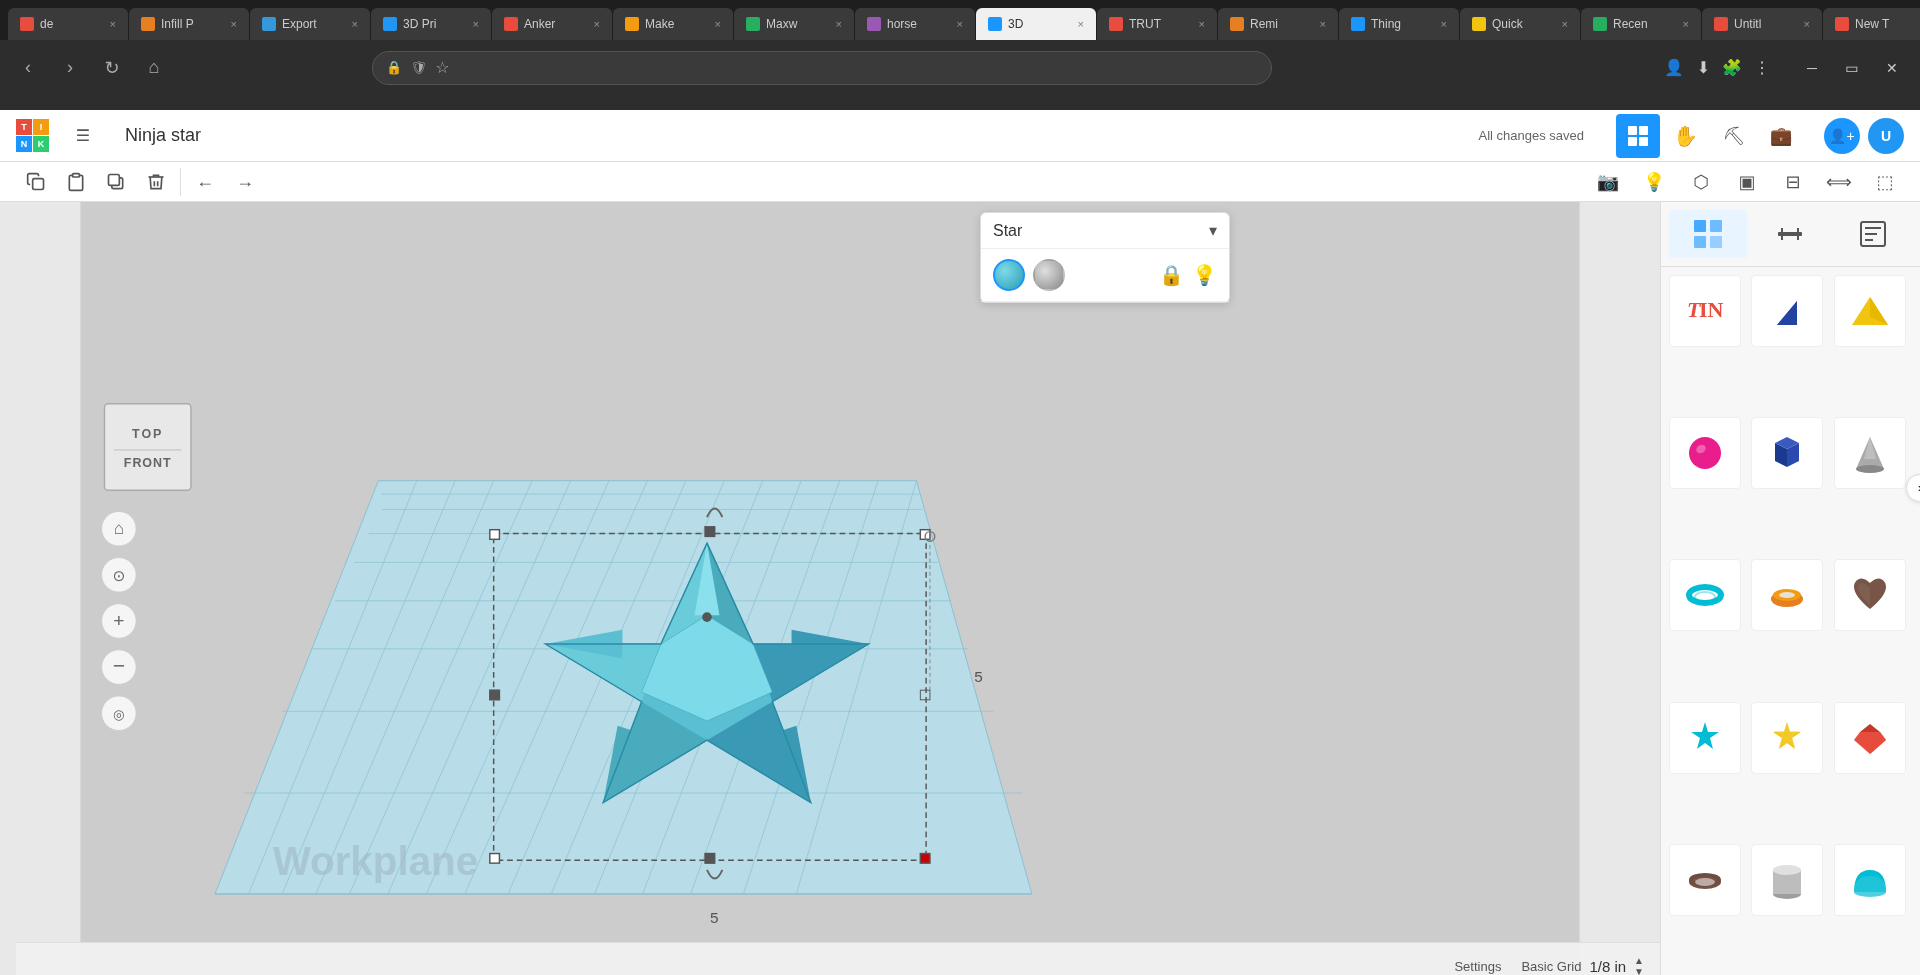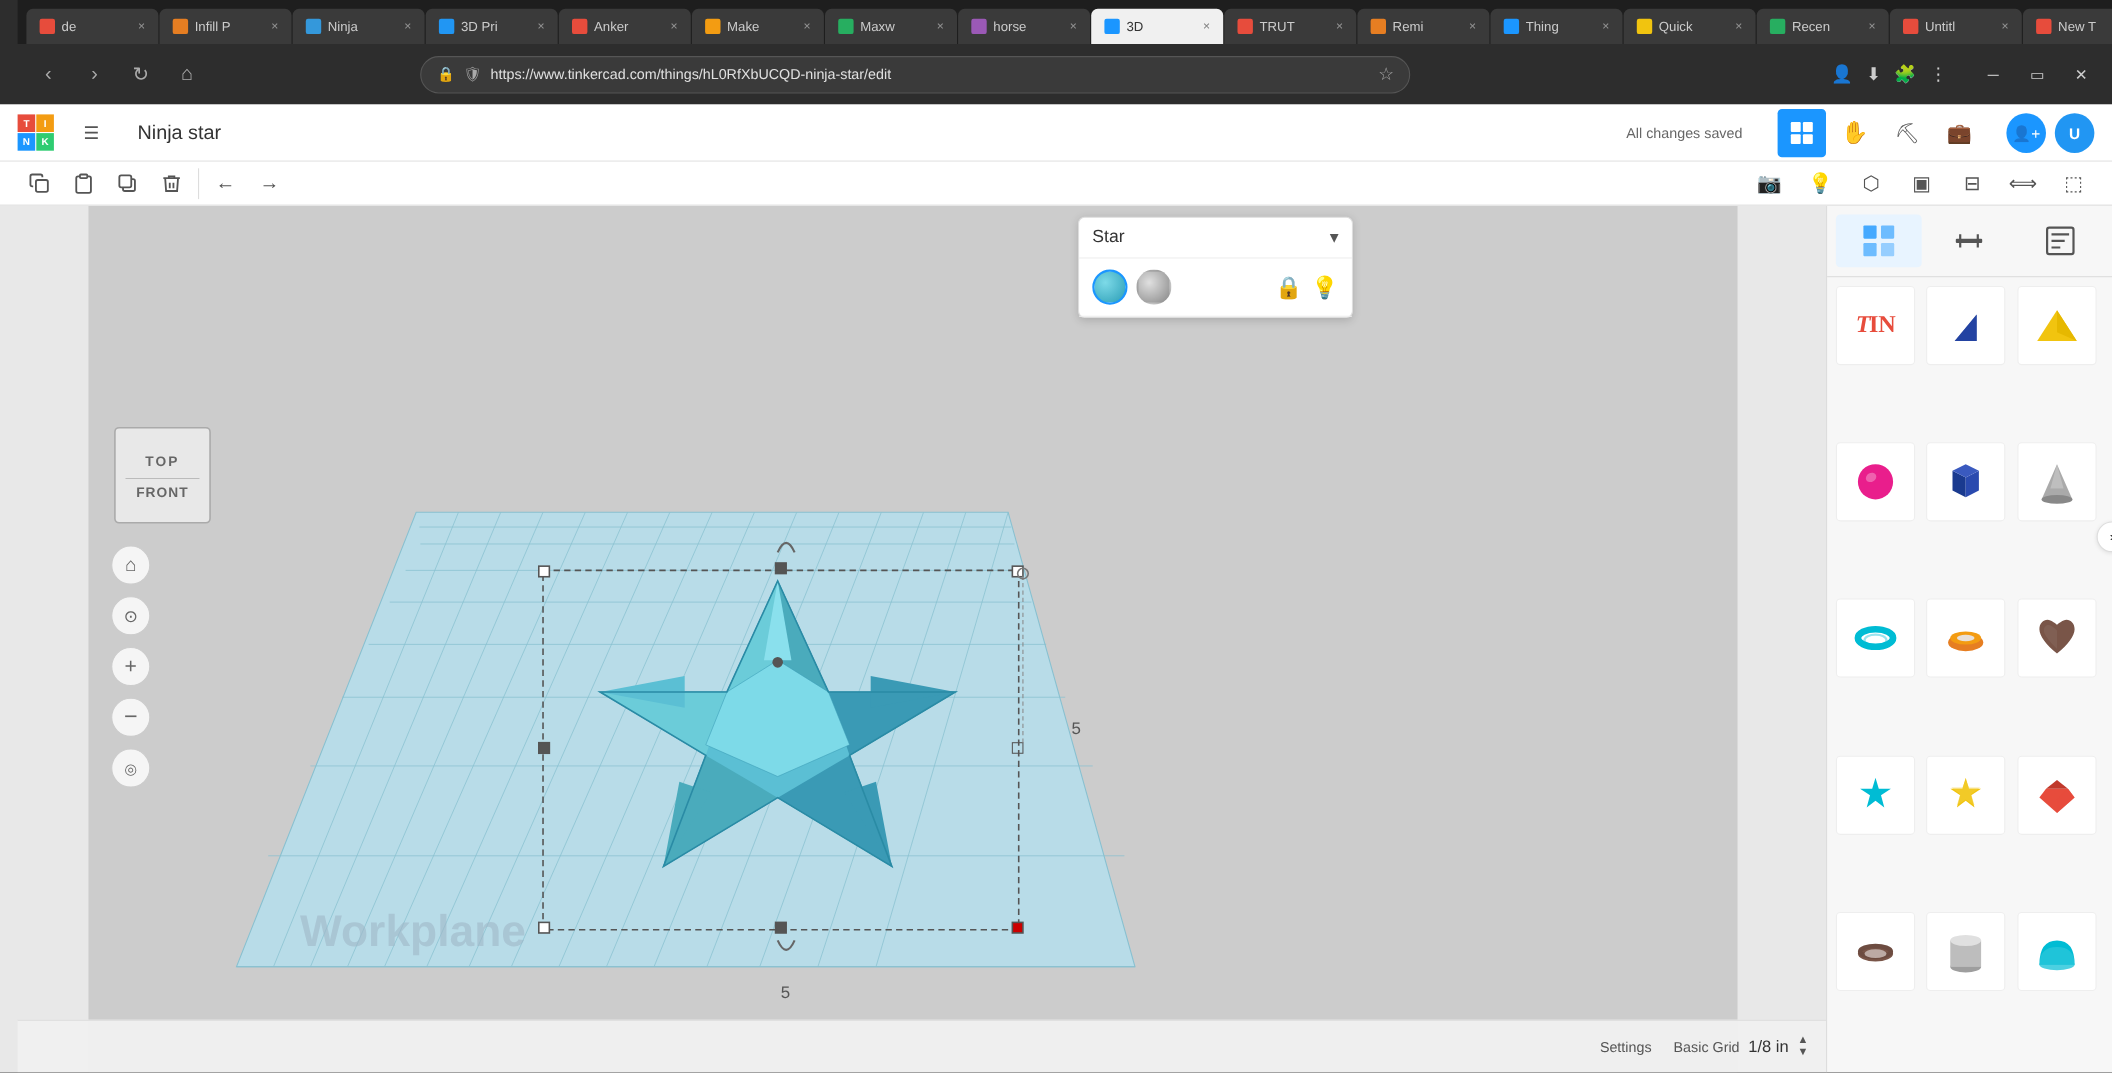--- a/index.html
+++ b/index.html
@@ -1,19 +1,19 @@
 <!DOCTYPE html>
 <html><head>
   <meta charset="utf-8">
   <style>
     * { box-sizing: border-box; margin: 0; padding: 0; }
     body { font-family: Arial, sans-serif; background: #1a1a1a; width: 1920px; height: 975px; overflow: hidden; }
 
     
-    .browser-chrome { background: #2d2d2d; height: 95px; padding-left: 16px; }
+    .browser-chrome { background: #2d2d2d; height: 110px; }
     .tab-bar { background: #1e1e1e; height: 40px; display: flex; align-items: flex-end; padding: 0 8px; gap: 1px; }
     .tab { background: #3a3a3a; color: #ccc; font-size: 12px; padding: 6px 12px; border-radius: 6px 6px 0 0; display: flex; align-items: center; gap: 6px; height: 32px; min-width: 120px; max-width: 160px; cursor: pointer; }
     .tab.active { background: #f0f0f0; color: #333; }
     .tab-favicon { width: 14px; height: 14px; border-radius: 2px; flex-shrink: 0; }
     .tab-label { flex: 1; overflow: hidden; text-overflow: ellipsis; white-space: nowrap; font-size: 12px; }
     .tab-close { font-size: 11px; opacity: 0.6; cursor: pointer; flex-shrink: 0; }
     .browser-controls { background: #2d2d2d; height: 55px; display: flex; align-items: center; padding: 0 12px; gap: 10px; }
     .nav-btn { background: none; border: none; color: #aaa; font-size: 18px; cursor: pointer; width: 32px; height: 32px; border-radius: 50%; display: flex; align-items: center; justify-content: center; }
     .address-bar { flex: 1; background: #3a3a3a; border: 1px solid #555; border-radius: 20px; height: 34px; display: flex; align-items: center; padding: 0 14px; gap: 8px; max-width: 900px; margin: 0 auto; }
     .address-bar-icon { color: #aaa; font-size: 13px; }
@@ -97,21 +97,21 @@
       <span class="tab-label">de</span>
       <span class="tab-close">×</span>
     </div>
     <div class="tab">
       <div class="tab-favicon" style="background:#e67e22;"></div>
       <span class="tab-label">Infill P</span>
       <span class="tab-close">×</span>
     </div>
     <div class="tab">
       <div class="tab-favicon" style="background:#3498db;"></div>
-      <span class="tab-label">Ninja</span>
+      <span class="tab-label">Export</span>
       <span class="tab-close">×</span>
     </div>
     <div class="tab">
       <div class="tab-favicon" style="background:#2196F3;"></div>
       <span class="tab-label">3D Pri</span>
       <span class="tab-close">×</span>
     </div>
     <div class="tab">
       <div class="tab-favicon" style="background:#e74c3c;"></div>
       <span class="tab-label">Anker</span>
@@ -175,21 +175,20 @@
 
   </div>
   <div class="browser-controls">
     <button class="nav-btn">‹</button>
     <button class="nav-btn">›</button>
     <button class="nav-btn">↻</button>
     <button class="nav-btn">⌂</button>
     <div class="address-bar">
       <span class="address-bar-icon">🔒</span>
       <span class="address-bar-icon">🛡</span>
-      <span class="address-text">https://www.tinkercad.com/things/hL0RfXbUCQD-ninja-star/edit</span>
       <span style="color:#aaa;font-size:16px;">☆</span>
     </div>
     <div class="browser-right-icons">
       <span>👤</span>
       <span>⬇</span>
       <span>🧩</span>
       <span>⋮</span>
     </div>
     <div class="window-controls">
       <button class="nav-btn" style="font-size:14px;color:#ccc;">─</button>

